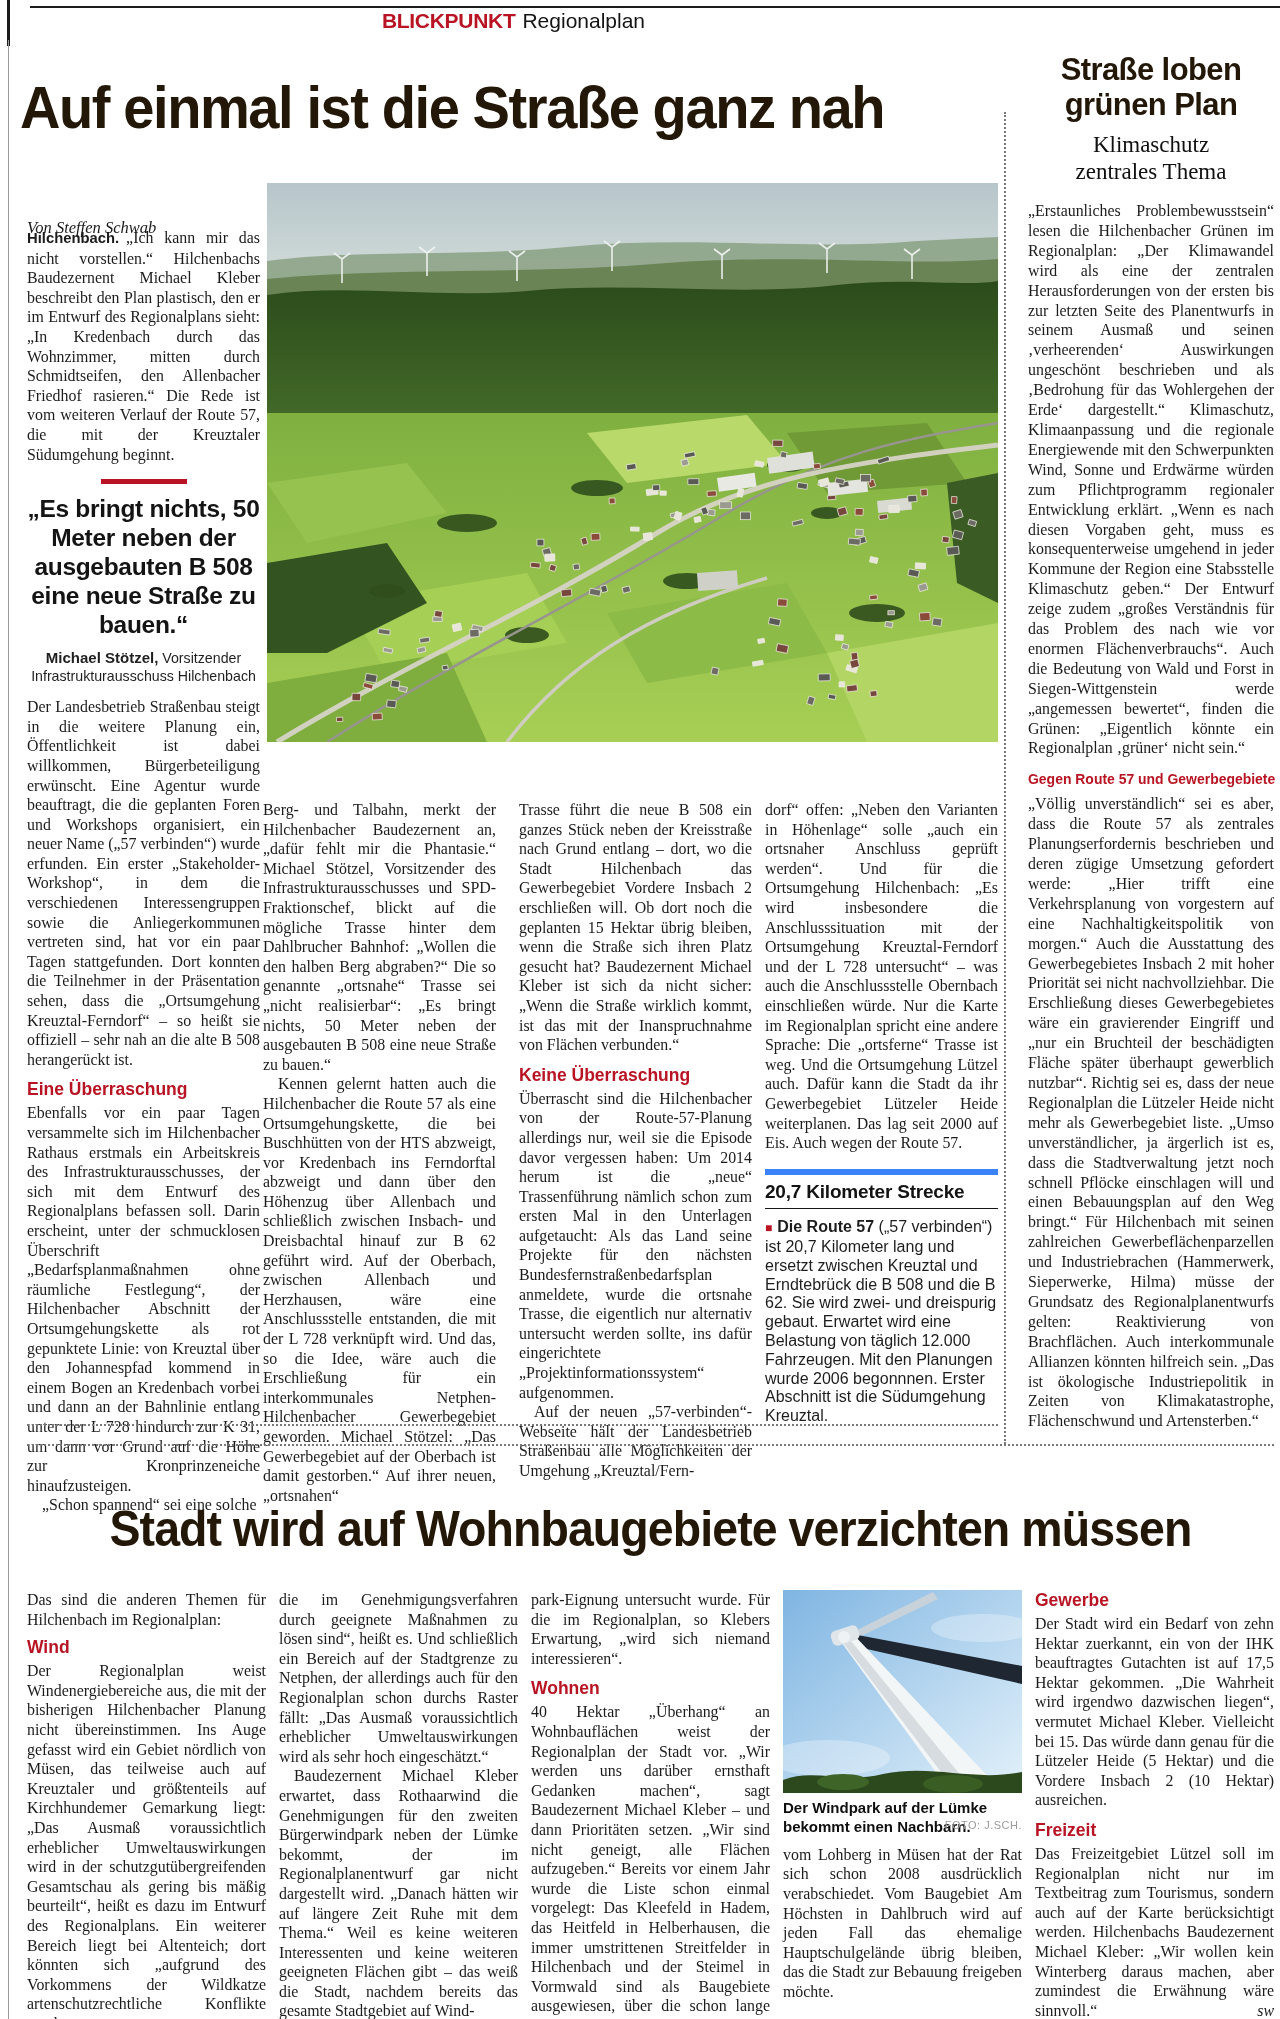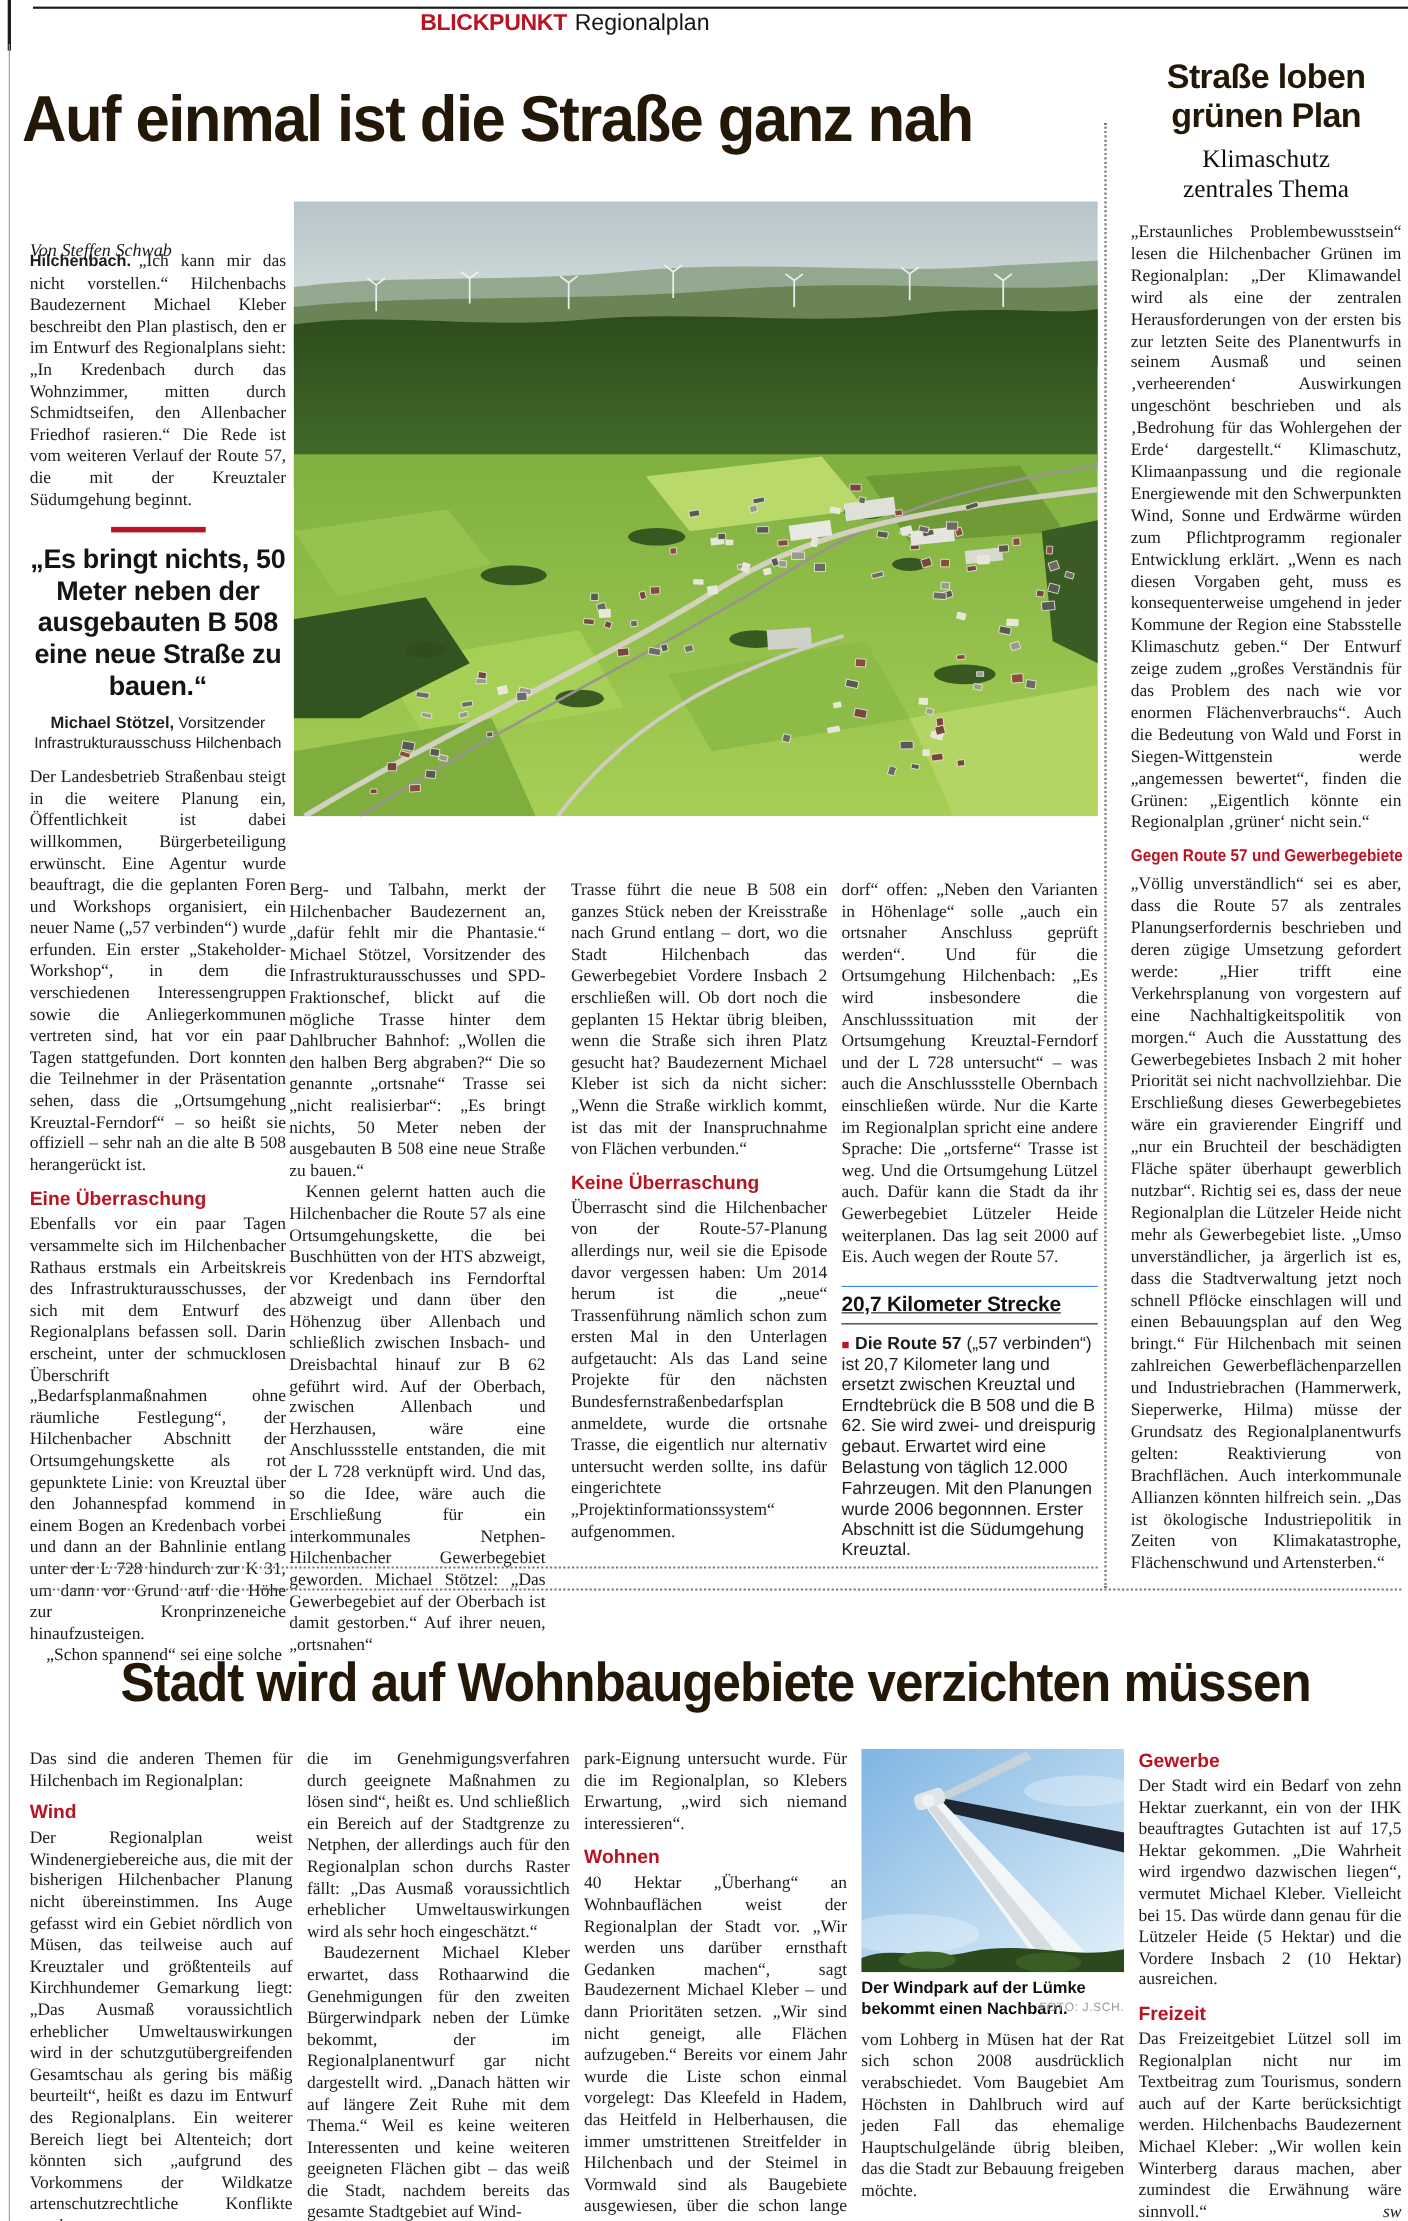--- a/index.html
+++ b/index.html
@@ -45,21 +45,21 @@
   .subred{font-family:"Liberation Sans",sans-serif;font-weight:700;font-size:17.5px;line-height:20px;
           color:var(--red);margin:10px 0 4px;text-align:left;}
   .redbar{width:86px;height:5px;background:var(--red);margin:15px auto 10px;}
   .pullquote{font-family:"Liberation Sans",sans-serif;font-weight:700;font-size:24.5px;line-height:29px;
              text-align:center;color:#141414;letter-spacing:-0.3px;margin-bottom:10px;}
   .attrib{text-align:center;font-family:"Liberation Sans",sans-serif;font-size:14.2px;line-height:18px;
           color:#1f1f1f;margin-bottom:12px;text-indent:0;}
   .attrib .nm{font-weight:700;font-size:15px;}
 
   .infobox{margin-top:16px;font-family:"Liberation Sans",sans-serif;text-align:left;}
-  .ib-top{border-top:1px solid #3b82f6;padding-top:7px;text-decoration:underline;}
+  .ib-top{border-top:6px solid #3b82f6;padding-top:7px;}
   .ib-title{margin:0 0 7px;font-size:19px;font-weight:700;letter-spacing:-0.2px;color:#131313;
             font-family:"Liberation Sans",sans-serif;}
   .ib-rule{height:1px;background:#161616;margin-bottom:9px;}
   .ib-body{font-size:16px;line-height:18.8px;color:#1d1d1d;text-align:left;hyphens:none;}
   .ib-bullet{color:var(--red);font-size:12px;margin-right:5px;}
   .ib-lead{font-weight:700;}
 
   .sidebar{position:absolute;left:1028px;top:52px;width:246px;}
   .sb-h{font-family:"Liberation Sans",sans-serif;font-weight:700;font-size:31px;line-height:35px;
         text-align:center;color:var(--hl);letter-spacing:-0.6px;}
@@ -290,20 +290,21 @@
 
   <div class="col" id="c2">
     <p>Berg- und Talbahn, merkt der Hilchenbacher Baudezernent an, „dafür fehlt mir die Phantasie.“ Michael Stötzel, Vorsitzender des Infrastrukturausschusses und SPD-Fraktionschef, blickt auf die mögliche Trasse hinter dem Dahlbrucher Bahnhof: „Wollen die den halben Berg abgraben?“ Die so genannte „ortsnahe“ Trasse sei „nicht realisierbar“: „Es bringt nichts, 50 Meter neben der ausgebauten B 508 eine neue Straße zu bauen.“</p>
     <p class="ind">Kennen gelernt hatten auch die Hilchenbacher die Route 57 als eine Ortsumgehungskette, die bei Buschhütten von der HTS abzweigt, vor Kredenbach ins Ferndorftal abzweigt und dann über den Höhenzug über Allenbach und schließlich zwischen Insbach- und Dreisbachtal hinauf zur B 62 geführt wird. Auf der Oberbach, zwischen Allenbach und Herzhausen, wäre eine Anschlussstelle entstanden, die mit der L 728 verknüpft wird. Und das, so die Idee, wäre auch die Erschließung für ein interkommunales Netphen-Hilchenbacher Gewerbegebiet geworden. Michael Stötzel: „Das Gewerbegebiet auf der Oberbach ist damit gestorben.“ Auf ihrer neuen, „ortsnahen“</p>
   </div>
 
   <div class="col" id="c3">
     <p>Trasse führt die neue B 508 ein ganzes Stück neben der Kreisstraße nach Grund entlang – dort, wo die Stadt Hilchenbach das Gewerbegebiet Vordere Insbach 2 erschließen will. Ob dort noch die geplanten 15 Hektar übrig bleiben, wenn die Straße sich ihren Platz gesucht hat? Baudezernent Michael Kleber ist sich da nicht sicher: „Wenn die Straße wirklich kommt, ist das mit der Inanspruchnahme von Flächen verbunden.“</p>
     <h3 class="subred">Keine Überraschung</h3>
     <p>Überrascht sind die Hilchenbacher von der Route-57-Planung allerdings nur, weil sie die Episode davor vergessen haben: Um 2014 herum ist die „neue“ Trassenführung nämlich schon zum ersten Mal in den Unterlagen aufgetaucht: Als das Land seine Projekte für den nächsten Bundesfernstraßenbedarfsplan anmeldete, wurde die ortsnahe Trasse, die eigentlich nur alternativ untersucht werden sollte, ins dafür eingerichtete „Projektinformationssystem“ aufgenommen.</p>
+    <p class="ind">Auf der neuen „57-verbinden“-Webseite hält der Landesbetrieb Straßenbau alle Möglichkeiten der Umgehung „Kreuztal/Fern-</p>
   </div>
 
   <div class="col" id="c4">
     <p>dorf“ offen: „Neben den Varianten in Höhenlage“ solle „auch ein ortsnaher Anschluss geprüft werden“. Und für die Ortsumgehung Hilchenbach: „Es wird insbesondere die Anschlusssituation mit der Ortsumgehung Kreuztal-Ferndorf und der L 728 untersucht“ – was auch die Anschlussstelle Obernbach einschließen würde. Nur die Karte im Regionalplan spricht eine andere Sprache: Die „ortsferne“ Trasse ist weg. Und die Ortsumgehung Lützel auch. Dafür kann die Stadt da ihr Gewerbegebiet Lützeler Heide weiterplanen. Das lag seit 2000 auf Eis. Auch wegen der Route 57.</p>
     <div class="infobox">
       <div class="ib-top">
         <h3 class="ib-title">20,7 Kilometer Strecke</h3>
       </div>
       <div class="ib-rule"></div>
       <div class="ib-body">

